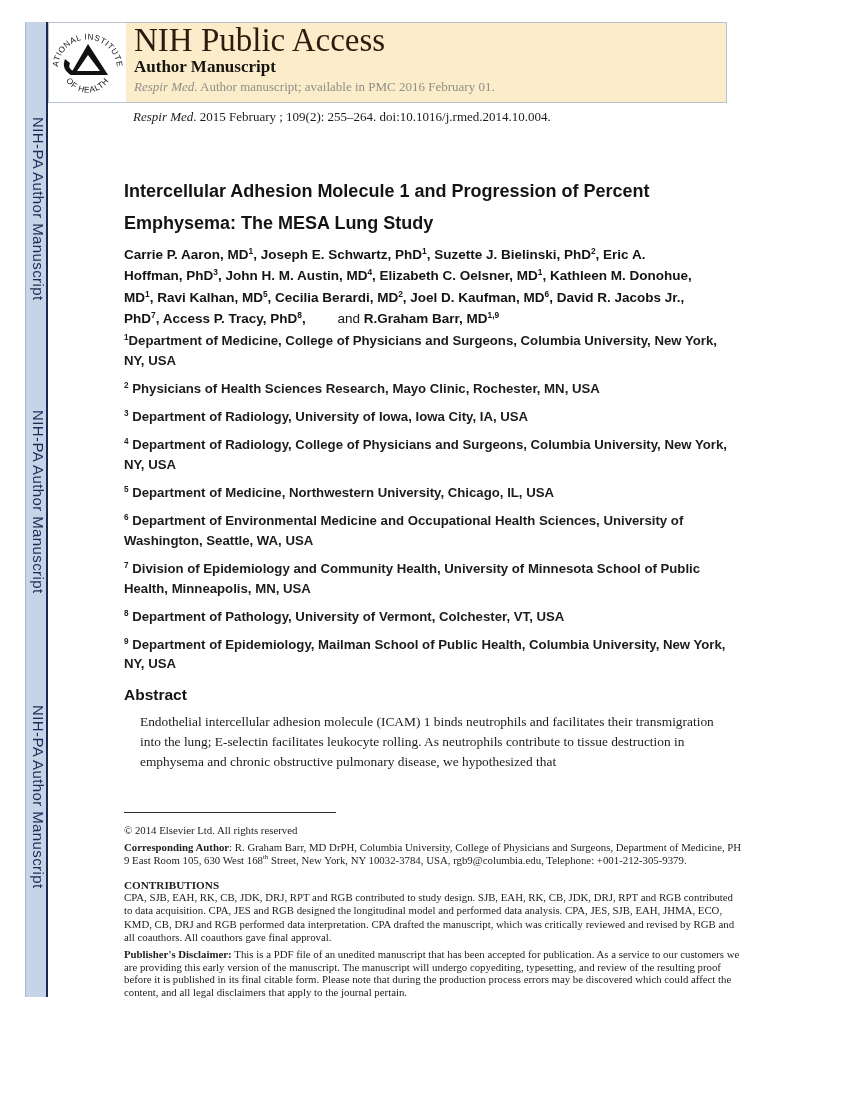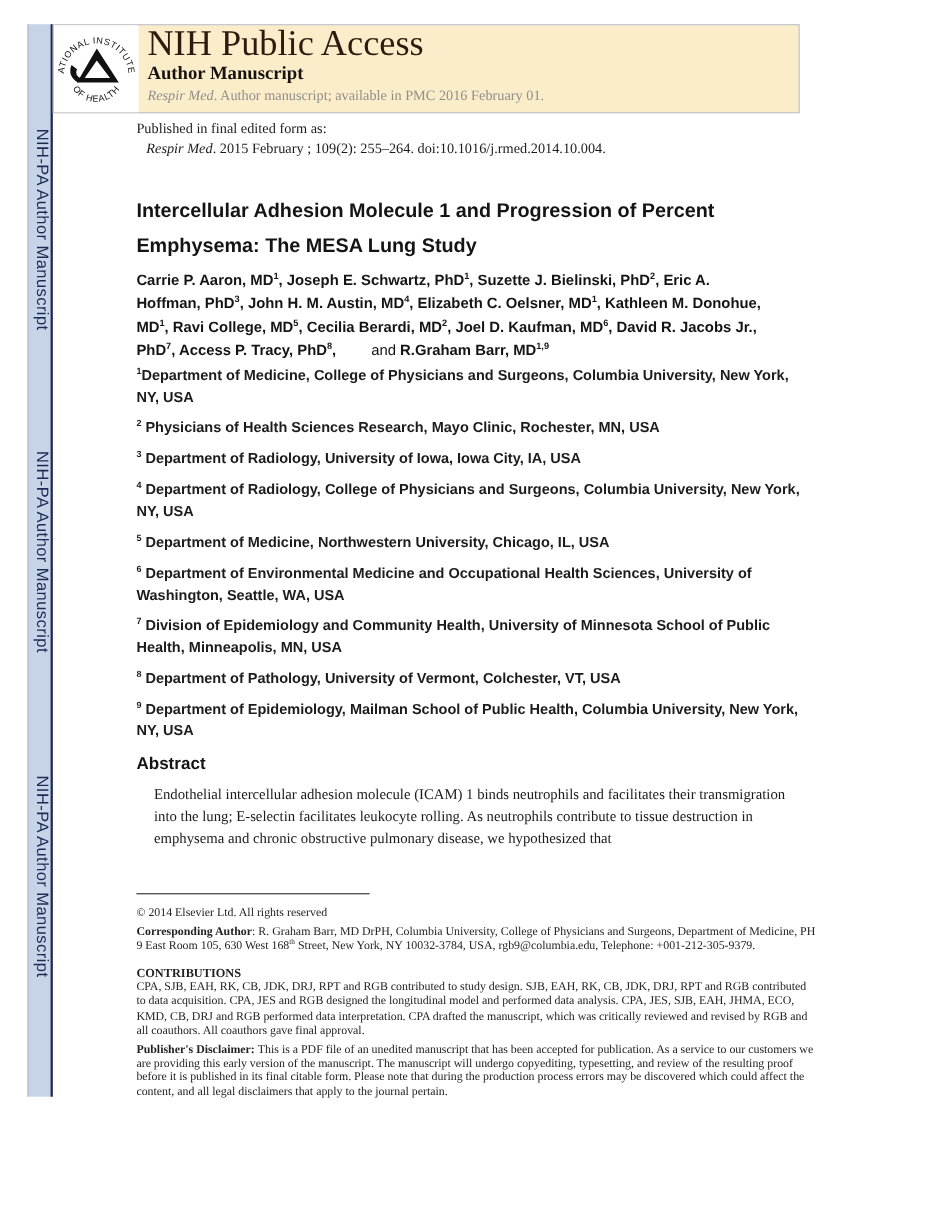--- a/index.html
+++ b/index.html
@@ -90,33 +90,32 @@
       </svg>
     </div>
     <div class="banner-text">
       <h1 class="banner-title">NIH Public Access</h1>
       <div class="banner-sub">Author Manuscript</div>
       <div class="banner-avail"><span class="i">Respir Med</span><span>. Author manuscript; available in PMC 2016 February 01.</span></div>
     </div>
   </div>
 
   <div class="citation">
-    <div>Published in final edited form as:</div>
     <div class="cite-ref"><span class="i">Respir Med</span><span>. 2015 February ; 109(2): 255–264. doi:10.1016/j.rmed.2014.10.004.</span></div>
   </div>
 
   <div class="title">
     <div>Intercellular Adhesion Molecule 1 and Progression of Percent</div>
     <div>Emphysema: The MESA Lung Study</div>
   </div>
 
   <div class="authors">
     <div><span>Carrie P. Aaron, MD</span><sup>1</sup><span>, Joseph E. Schwartz, PhD</span><sup>1</sup><span>, Suzette J. Bielinski, PhD</span><sup>2</sup><span>, Eric A.</span></div>
     <div><span>Hoffman, PhD</span><sup>3</sup><span>, John H. M. Austin, MD</span><sup>4</sup><span>, Elizabeth C. Oelsner, MD</span><sup>1</sup><span>, Kathleen M. Donohue,</span></div>
-    <div><span>MD</span><sup>1</sup><span>, Ravi College, MD</span><sup>5</sup><span>, Cecilia Berardi, MD</span><sup>2</sup><span>, Joel D. Kaufman, MD</span><sup>6</sup><span>, David R. Jacobs Jr.,</span></div>
+    <div><span>MD</span><sup>1</sup><span>, Ravi Kalhan, MD</span><sup>5</sup><span>, Cecilia Berardi, MD</span><sup>2</sup><span>, Joel D. Kaufman, MD</span><sup>6</sup><span>, David R. Jacobs Jr.,</span></div>
     <div><span>PhD</span><sup>7</sup><span>, Access P. Tracy, PhD</span><sup>8</sup><span>, </span><span class="nb">and </span><span>R.Graham Barr, MD</span><sup>1,9</sup></div>
   </div>
 
   <div class="affils">
     <p><sup>1</sup><span>Department of Medicine, College of Physicians and Surgeons, Columbia University, New York, NY, USA</span></p>
     <p><sup>2</sup><span> Physicians of Health Sciences Research, Mayo Clinic, Rochester, MN, USA</span></p>
     <p><sup>3</sup><span> Department of Radiology, University of Iowa, Iowa City, IA, USA</span></p>
     <p><sup>4</sup><span> Department of Radiology, College of Physicians and Surgeons, Columbia University, New York, NY, USA</span></p>
     <p><sup>5</sup><span> Department of Medicine, Northwestern University, Chicago, IL, USA</span></p>
     <p><sup>6</sup><span> Department of Environmental Medicine and Occupational Health Sciences, University of Washington, Seattle, WA, USA</span></p>

